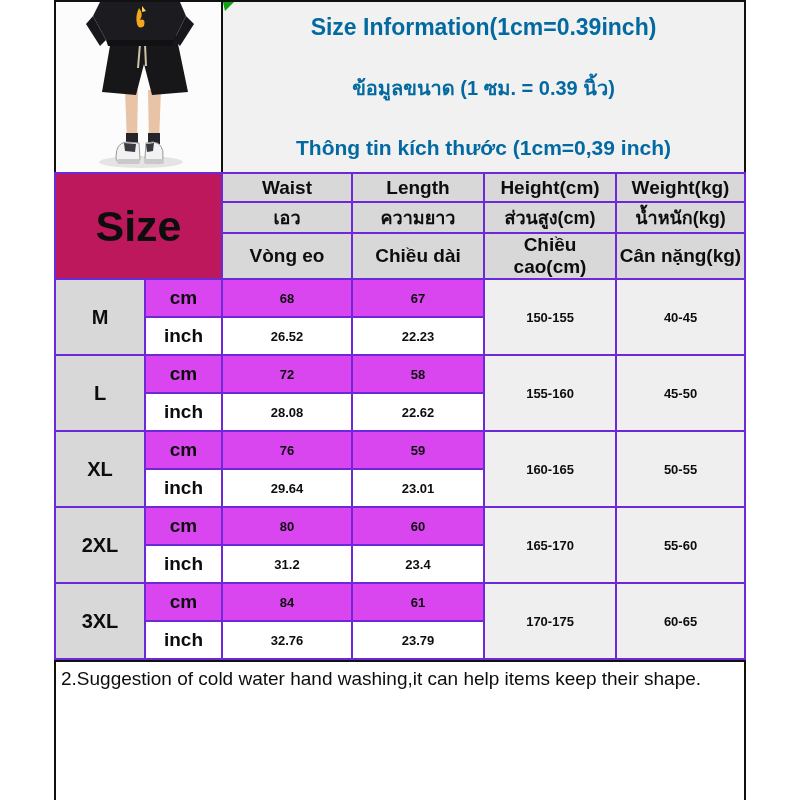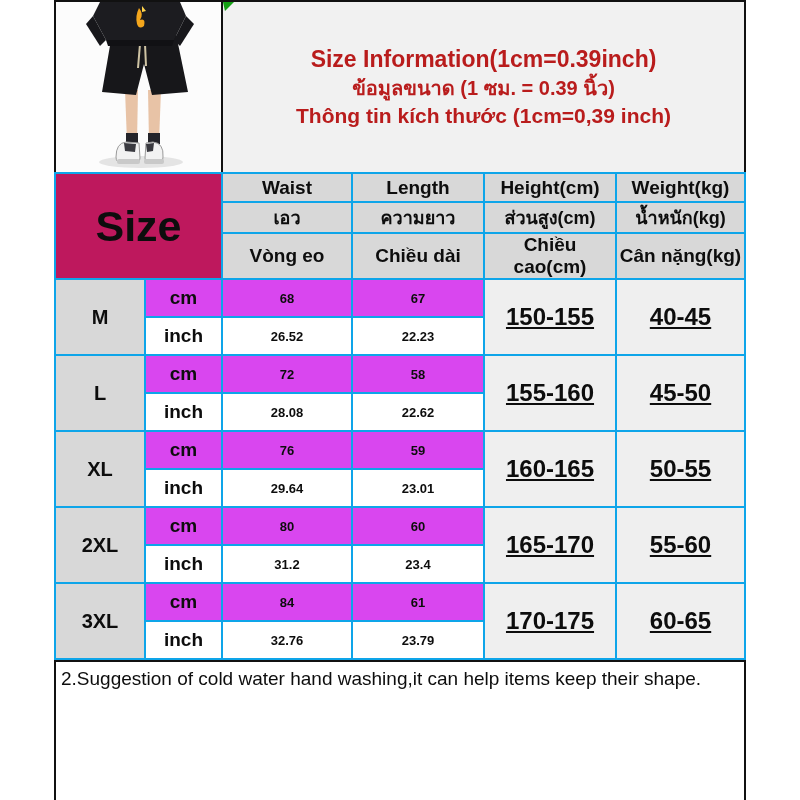--- a/index.html
+++ b/index.html
@@ -6,44 +6,44 @@
     font-family:"Liberation Sans", sans-serif; -webkit-font-smoothing:antialiased;}
   .page{position:relative;width:800px;height:800px;background:#ffffff;overflow:hidden;}
   .content{position:absolute;left:54px;top:0;width:692px;}
 
   
   .top-band{display:flex;box-sizing:border-box;height:172px;
     border:2px solid #111;border-bottom:none;background:#f1f1f1;position:relative;}
   .photo-cell{width:167px;flex:0 0 167px;box-sizing:border-box;border-right:2px solid #111;
     background:#fcfcfc;overflow:hidden;}
   .title-cell{flex:1;display:flex;flex-direction:column;justify-content:center;
-    align-items:center;text-align:center;color:#b91c1c;}
+    align-items:center;text-align:center;color:#0369a1;gap:32px;}
   .title-en{font-size:23px;font-weight:bold;line-height:30px;}
   .title-th{font-size:20px;font-weight:bold;line-height:28px;}
   .title-vi{font-size:21px;font-weight:bold;line-height:28px;}
   .green-wedge{position:absolute;left:167px;top:0;width:11px;height:9px;background:#14a014;
     clip-path:polygon(0 0,100% 0,18% 100%);}
 
   
   table.size-table{border-collapse:collapse;table-layout:fixed;width:692px;color:#0d0d0d;}
-  table.size-table td,table.size-table th{border:2px solid #0ea5e9;text-align:center;
+  table.size-table td,table.size-table th{border:2px solid #6d28d9;text-align:center;
     vertical-align:middle;padding:0;overflow:hidden;}
   col.c-size{width:90px;} col.c-unit{width:77px;} col.c-waist{width:130px;}
   col.c-length{width:132px;} col.c-height{width:132px;} col.c-weight{width:129px;}
   tr.hdr{height:29px;}
   tr.data{height:38px;}
   .size-cell{background:#be185d;font-size:43px;font-weight:bold;}
   .th-head{background:#d8d8d8;font-weight:bold;font-size:19px;}
   .th-head.th{font-size:18px;}
   .size-name{background:#d8d8d8;font-size:20px;font-weight:bold;}
   .cm-row td.unit,.cm-row td.val{background:#d946ef;}
   .inch-row td.unit,.inch-row td.val{background:#ffffff;}
   .unit{font-size:19px;font-weight:bold;}
   .val{font-size:13px;font-weight:bold;}
-  .range{background:#efefef;font-size:24px;font-weight:bold;text-decoration:underline;}
+  .range{background:#efefef;font-size:13px;font-weight:bold;}
 
   
   .attention{box-sizing:border-box;width:692px;height:156px;border:2px solid #111;
     background:#ffffff;padding:2px 5px;font-size:19px;line-height:29px;color:#0d0d0d;}
 </style>
 </head>
 <body>
 
 <div class="page">
   <div class="content">

